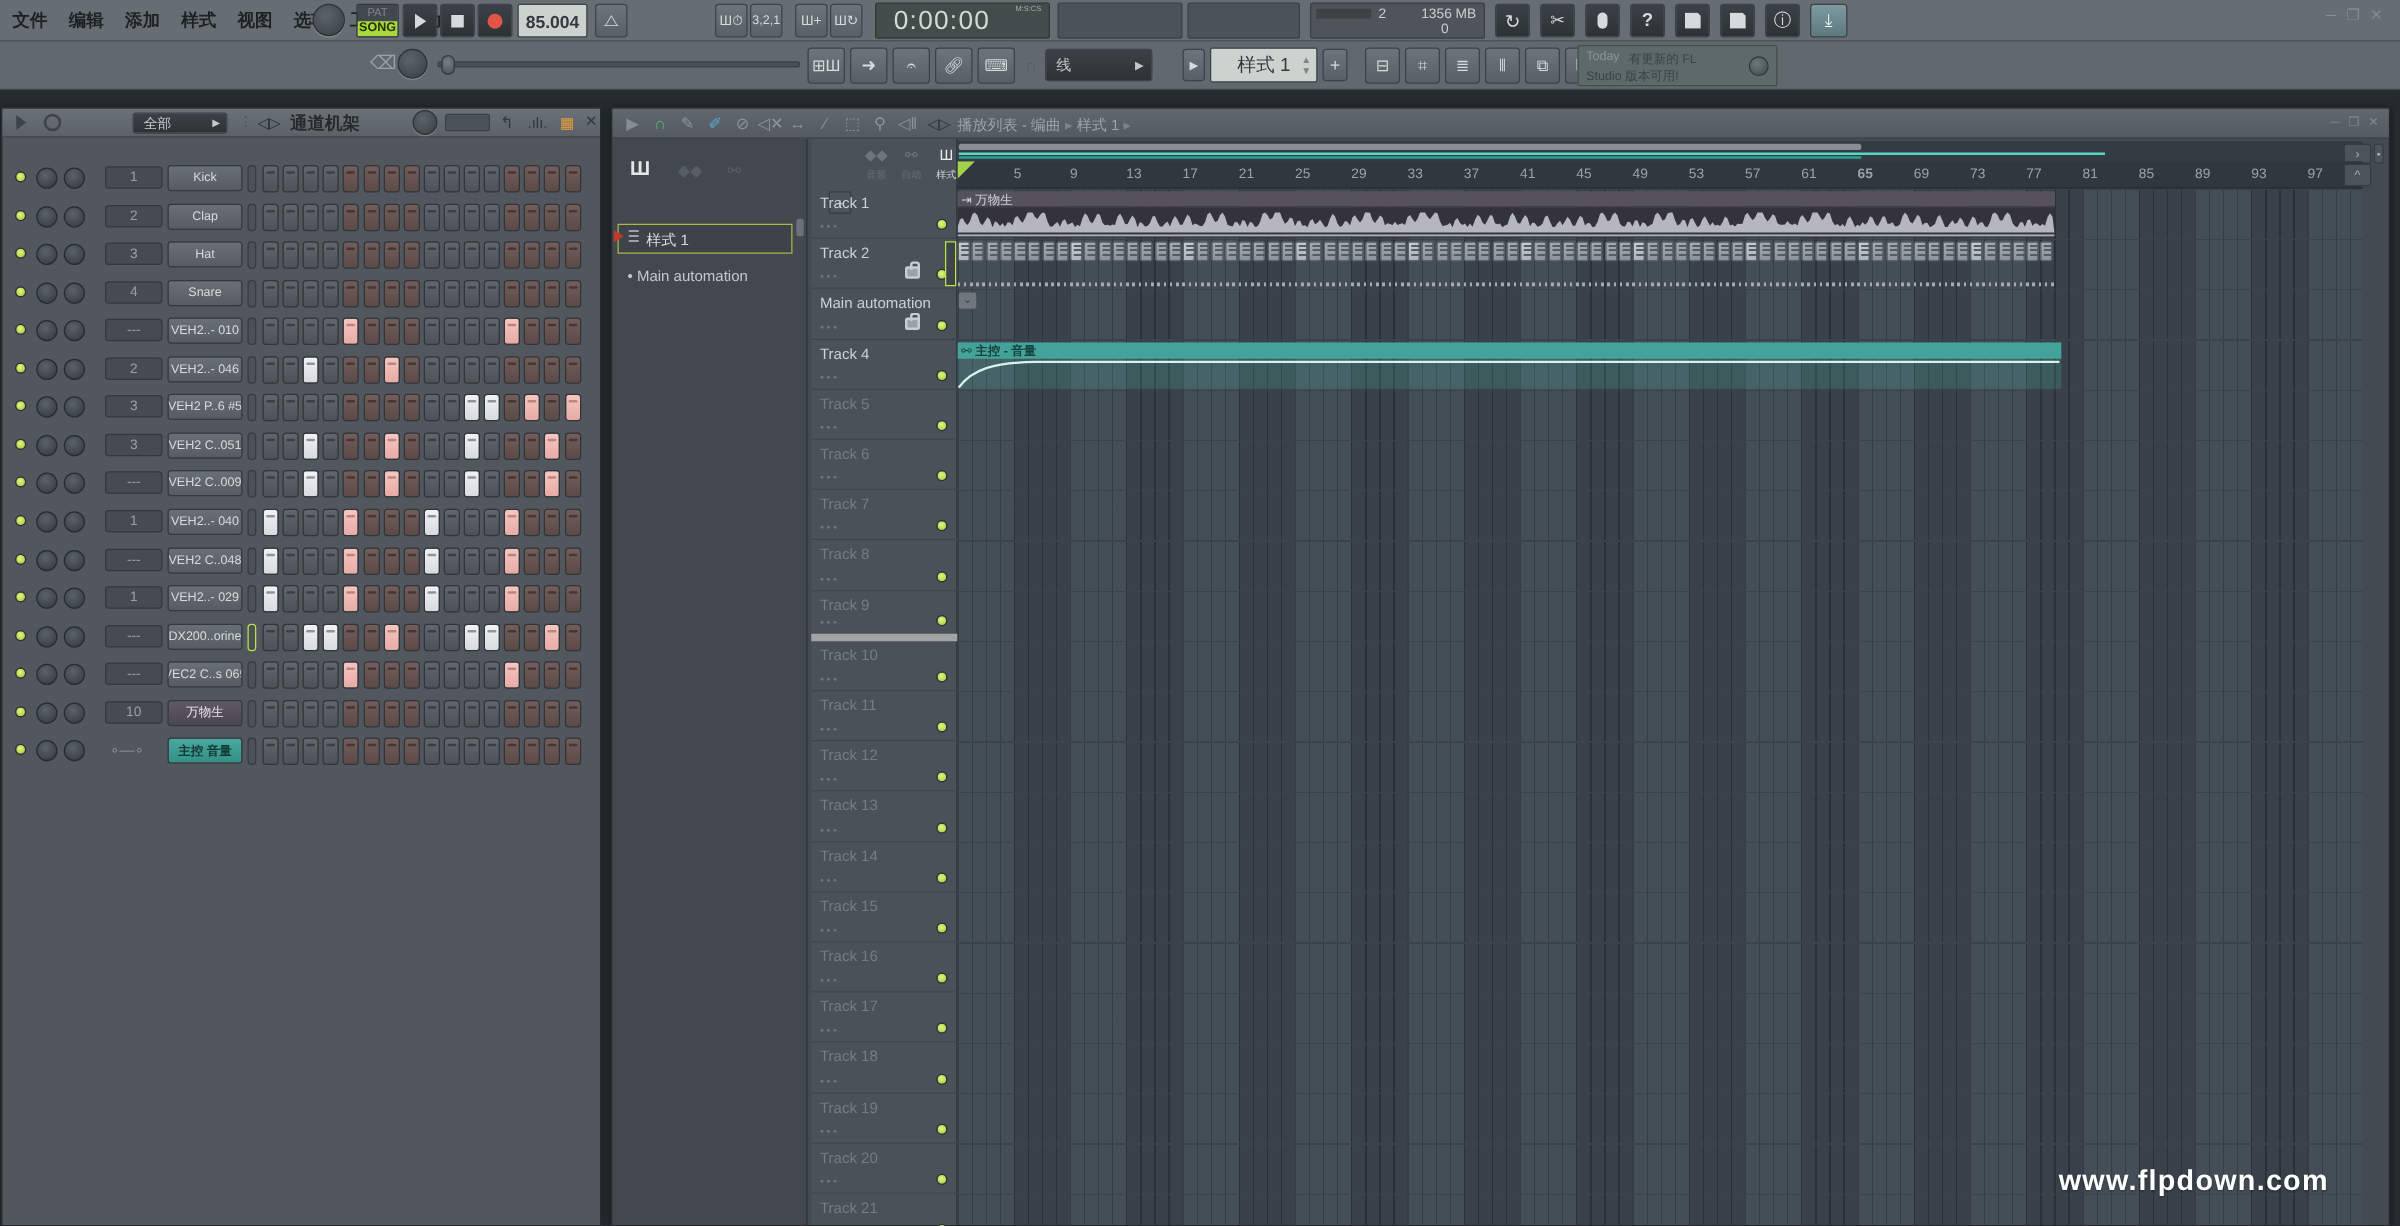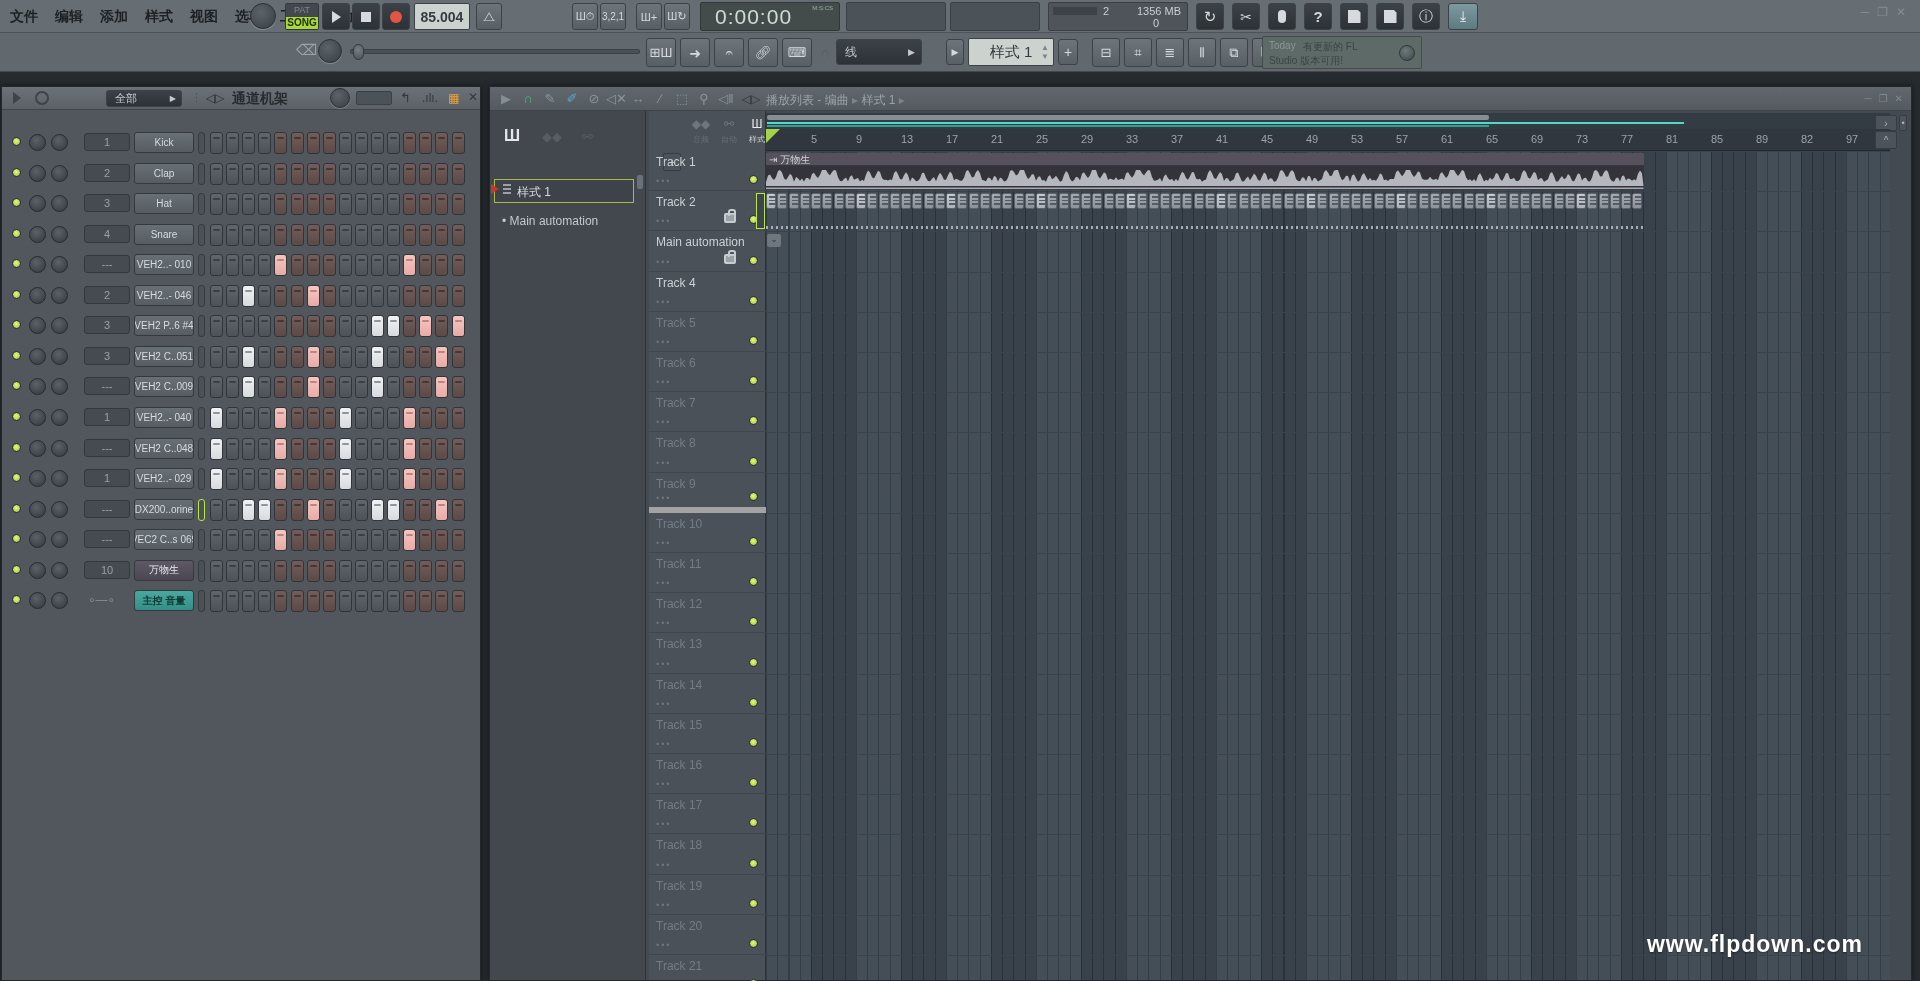--- a/index.html
+++ b/index.html
@@ -517,21 +517,21 @@
           </div>
           <div class="step r" style="left:449.5px;top:3px;">
             <i></i>
           </div>
         </div>
         <div style="position:absolute;left:0;top:225.3px;width:480px;height:30px;">
           <div class="led" style="left:10px;top:8px;"></div>
           <div class="knob" style="left:27px;top:5px;"></div>
           <div class="knob" style="left:49px;top:5px;"></div>
           <div class="numbox" style="left:82px;top:4px;">3</div>
-          <div class="chname" style="left:132px;top:3px;">VEH2 P..6 #4</div>
+          <div class="chname" style="left:132px;top:3px;">VEH2 P..6 #5</div>
           <div class="sel" style="left:196px;top:3px;"></div>
           <div class="step g" style="left:208px;top:3px;">
             <i></i>
           </div>
           <div class="step g" style="left:224.1px;top:3px;">
             <i></i>
           </div>
           <div class="step g" style="left:240.2px;top:3px;">
             <i></i>
           </div>
@@ -1270,28 +1270,28 @@
         <span class="rul-num" style="left: 270px;">25</span>
         <span class="rul-num" style="left: 315px;">29</span>
         <span class="rul-num" style="left: 360px;">33</span>
         <span class="rul-num" style="left: 405px;">37</span>
         <span class="rul-num" style="left: 450px;">41</span>
         <span class="rul-num" style="left: 495px;">45</span>
         <span class="rul-num" style="left: 540px;">49</span>
         <span class="rul-num" style="left: 585px;">53</span>
         <span class="rul-num" style="left: 630px;">57</span>
         <span class="rul-num" style="left: 675px;">61</span>
-        <span class="rul-num" style="left: 720px;">65</span>
+        <span class="rul-num" style="left: 720px; font-weight: bold;">65</span>
         <span class="rul-num" style="left: 765px;">69</span>
         <span class="rul-num" style="left: 810px; text-align: right;">73</span>
         <span class="rul-num" style="left: 855px;">77</span>
         <span class="rul-num" style="left: 900px;">81</span>
         <span class="rul-num" style="left: 945px;">85</span>
         <span class="rul-num" style="left: 990px;">89</span>
-        <span class="rul-num" style="left: 1035px;">82</span>
+        <span class="rul-num" style="left: 1035px;">93</span>
         <span class="rul-num" style="left: 1080px;">97</span>
       </div>
     <div class="tinybtn" style="right:14px;top:44px;width:22px;height:18px;font-size:10px;">^</div>
 
     <div id="lanes" style="position: absolute; left: 276px; top: 64px; width: 1124px; bottom: 0px; overflow: hidden; background: repeating-linear-gradient(90deg, rgba(255, 255, 255, 0.04) 0px, rgba(255, 255, 255, 0.04) 45px, rgba(0, 0, 0, 0.07) 45px, rgba(0, 0, 0, 0.07) 90px), repeating-linear-gradient(90deg, rgb(44, 52, 61) 0px, rgb(44, 52, 61) 1px, transparent 1px, transparent 11.25px), rgb(61, 71, 80);">
         <div style="position:absolute;left:0;top:0;right:0;bottom:0;background:repeating-linear-gradient(#3a434c 0 1px, transparent 1px 40.2px);pointer-events:none;"></div>
         <div style="position:absolute;left:0;top:2px;width:877.5px;height:37.2px;">
           <div style="position:absolute;left:0;top:0;right:0;height:13px;background:#55525d;border-bottom:1px solid #3a383f;"></div>
           <div style="position:absolute;left:3px;top:0px;font-size:10px;color:#cfd3d7;">⇥ 万物生</div>
           <svg width="877.5" height="24" style="position:absolute;left:0;top:13px;background:#34333b;">
@@ -1530,19 +1530,26 @@
           </div>
           <div class="cell" style="left:855px;top:0;width:10.05px;height:16px;">
             <div class="gl"></div>
           </div>
           <div class="cell" style="left:866.25px;top:0;width:10.05px;height:16px;">
             <div class="gl"></div>
           </div>
           <div style="position:absolute;left:0;bottom:1px;width:877.5px;height:3px;background:repeating-linear-gradient(90deg,#a6aab2 0 2px,transparent 2px 5px);"></div>
         </div>
         <div style="position:absolute;left:1px;top:83.4px;width:14px;height:13px;background:#6e767e;border-radius:2px;color:#2f353a;font-size:9px;text-align:center;line-height:11px;">⌄</div>
+        <div style="position: absolute; left: 0px; top: 122.6px; width: 882.5px; height: 37.2px; background: rgba(77, 176, 166, 0.22);">
+          <div style="position:absolute;left:0;top:0;right:0;height:13px;background:#43a39a;"></div>
+          <div style="position:absolute;left:3px;top:0px;font-size:10px;color:#17433e;font-weight:bold;">⚯ 主控 - 音量</div>
+          <svg width="882.5" height="24" style="position:absolute;left:0;top:13px;">
+            <path d="M1,23 C 12,8 30,3 62,2.5 L881.5,2.5" fill="none" stroke="#d8f3ef" stroke-width="1.8"></path>
+          </svg>
+        </div>
       </div>
 
     <span class="wmark" style="right:48px;bottom:22px;">www.flpdown.com</span>
   <div style="position:absolute;left:266px;top:106.2px;width:9px;height:36px;border:1px solid #b9e44a;background:#3d444b;"></div>
     </div>
 
 </div>
 
 </body></html>

